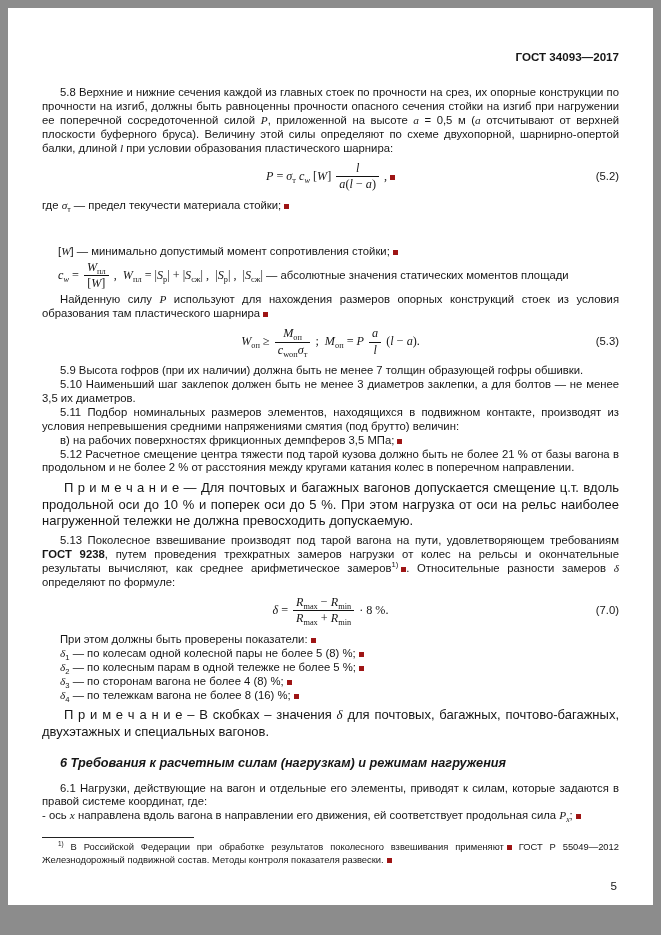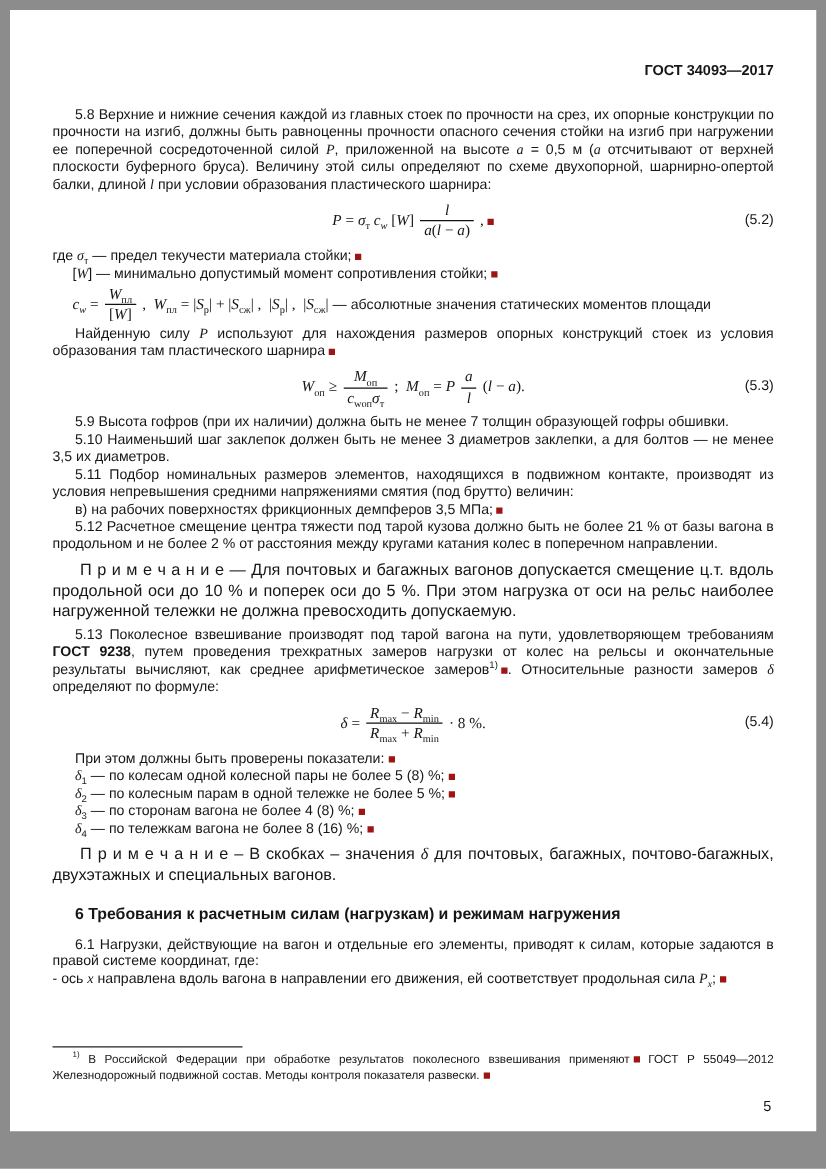--- a/index.html
+++ b/index.html
@@ -16,23 +16,23 @@
     background:#ffffff;
     box-sizing:border-box;
     padding:42px 34px 12px 34px;
     display:flex; flex-direction:column;
     font-size:11.3px; line-height:1.23;
   }
   .doc-header { text-align:right; font-weight:bold; font-size:11.6px; margin-bottom:22px; }
   .content { }
   .para { margin:0; text-align:justify; }
   .indent { text-indent:18px; }
-  .hang { padding-left:16px; }
+  .hang { padding-left:16px;margin-top:32px; }
   .note { font-size:13px; line-height:1.25; text-align:justify; text-indent:22px; margin:5px 0 5px 0; }
-  .h6 { font-size:12.7px; font-weight:bold; margin:16px 0 10px 0; text-indent:18px; text-align:left; }
+  .h6 { font-size:12.7px; font-weight:bold; margin:16px 0 10px 0; text-indent:18px; text-align:left;font-style:italic; }
   i { font-family:"Liberation Serif", serif; }
   sub, sup { line-height:0; font-size:0.68em; }
   .fm { font-family:"Liberation Serif", serif; font-size:12.2px; }
   .formula-row { position:relative; text-align:center; margin:6px 0 7px 0; }
   .formula-number { position:absolute; right:0; top:50%; transform:translateY(-50%); font-family:"Liberation Sans", sans-serif; font-size:11.3px; }
   .frac { display:inline-block; vertical-align:middle; text-align:center; margin:0 2px; line-height:1.12; }
   .frac .num { display:block; border-bottom:1px solid #111; padding:0 3px 1px 3px; }
   .frac .den { display:block; padding:1px 3px 0 3px; }
   .cw-line { margin-top:2px; margin-bottom:2px; }
   .rsq { display:inline-block; width:5px; height:5px; background:#9e1515; margin-left:3px; }
@@ -78,21 +78,21 @@
       <p class="para indent">в) на рабочих поверхностях фрикционных демпферов 3,5 МПа;<span class="rsq"></span></p>
 
       <p class="para indent">5.12 Расчетное смещение центра тяжести под тарой кузова должно быть не более 21 % от базы вагона в продольном и не более 2 % от расстояния между кругами катания колес в поперечном направлении.</p>
 
       <p class="note">П р и м е ч а н и е — Для почтовых и багажных вагонов допускается смещение ц.т. вдоль продольной оси до 10 % и поперек оси до 5 %. При этом нагрузка от оси на рельс наиболее нагруженной тележки не должна превосходить допускаемую.</p>
 
       <p class="para indent">5.13 Поколесное взвешивание производят под тарой вагона на пути, удовлетворяющем требованиям <b>ГОСТ 9238</b>, путем проведения трехкратных замеров нагрузки от колес на рельсы и окончательные результаты вычисляют, как среднее арифметическое замеров<sup>1)</sup><span class="rsq"></span>. Относительные разности замеров <i>δ</i> определяют по формуле:</p>
 
       <div class="formula-row">
         <span class="fm"><span><i>δ</i> = </span><span class="frac"><span class="num"><i>R</i><sub>max</sub> − <i>R</i><sub>min</sub></span><span class="den"><i>R</i><sub>max</sub> + <i>R</i><sub>min</sub></span></span><span> · 8 %.</span></span>
-        <span class="formula-number">(5.4)</span>
+        <span class="formula-number">(7.0)</span>
       </div>
 
       <p class="para indent">При этом должны быть проверены показатели:<span class="rsq"></span></p>
 
       <p class="para indent"><i>δ</i><sub>1</sub> — по колесам одной колесной пары не более 5 (8) %;<span class="rsq"></span></p>
       <p class="para indent"><i>δ</i><sub>2</sub> — по колесным парам в одной тележке не более 5 %;<span class="rsq"></span></p>
       <p class="para indent"><i>δ</i><sub>3</sub> — по сторонам вагона не более 4 (8) %;<span class="rsq"></span></p>
       <p class="para indent"><i>δ</i><sub>4</sub> — по тележкам вагона не более 8 (16) %;<span class="rsq"></span></p>
 
       <p class="note">П р и м е ч а н и е – В скобках – значения <i>δ</i> для почтовых, багажных, почтово-багажных, двухэтажных и специальных вагонов.</p>

